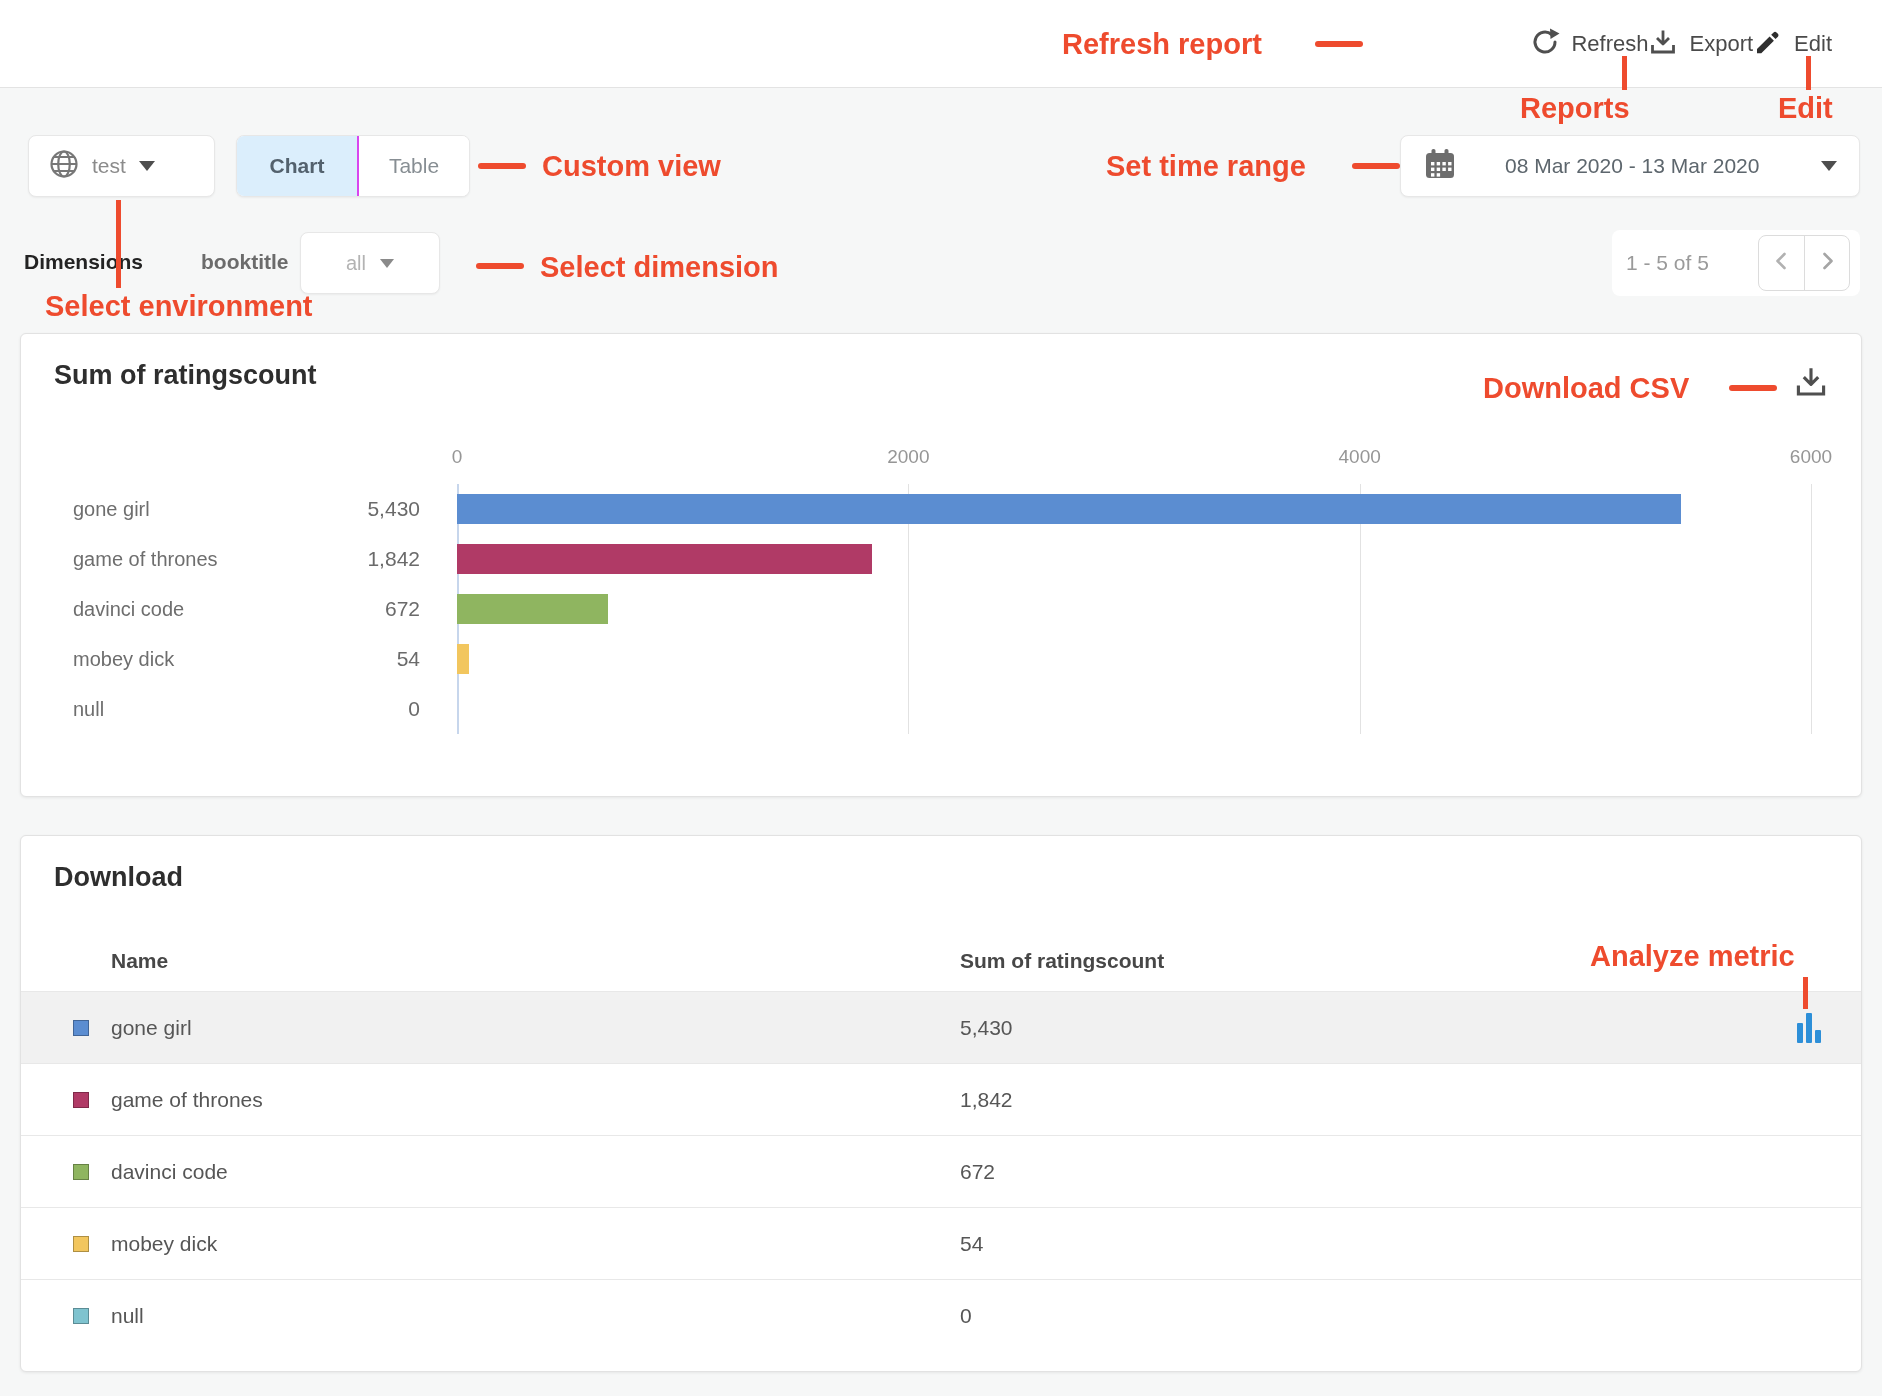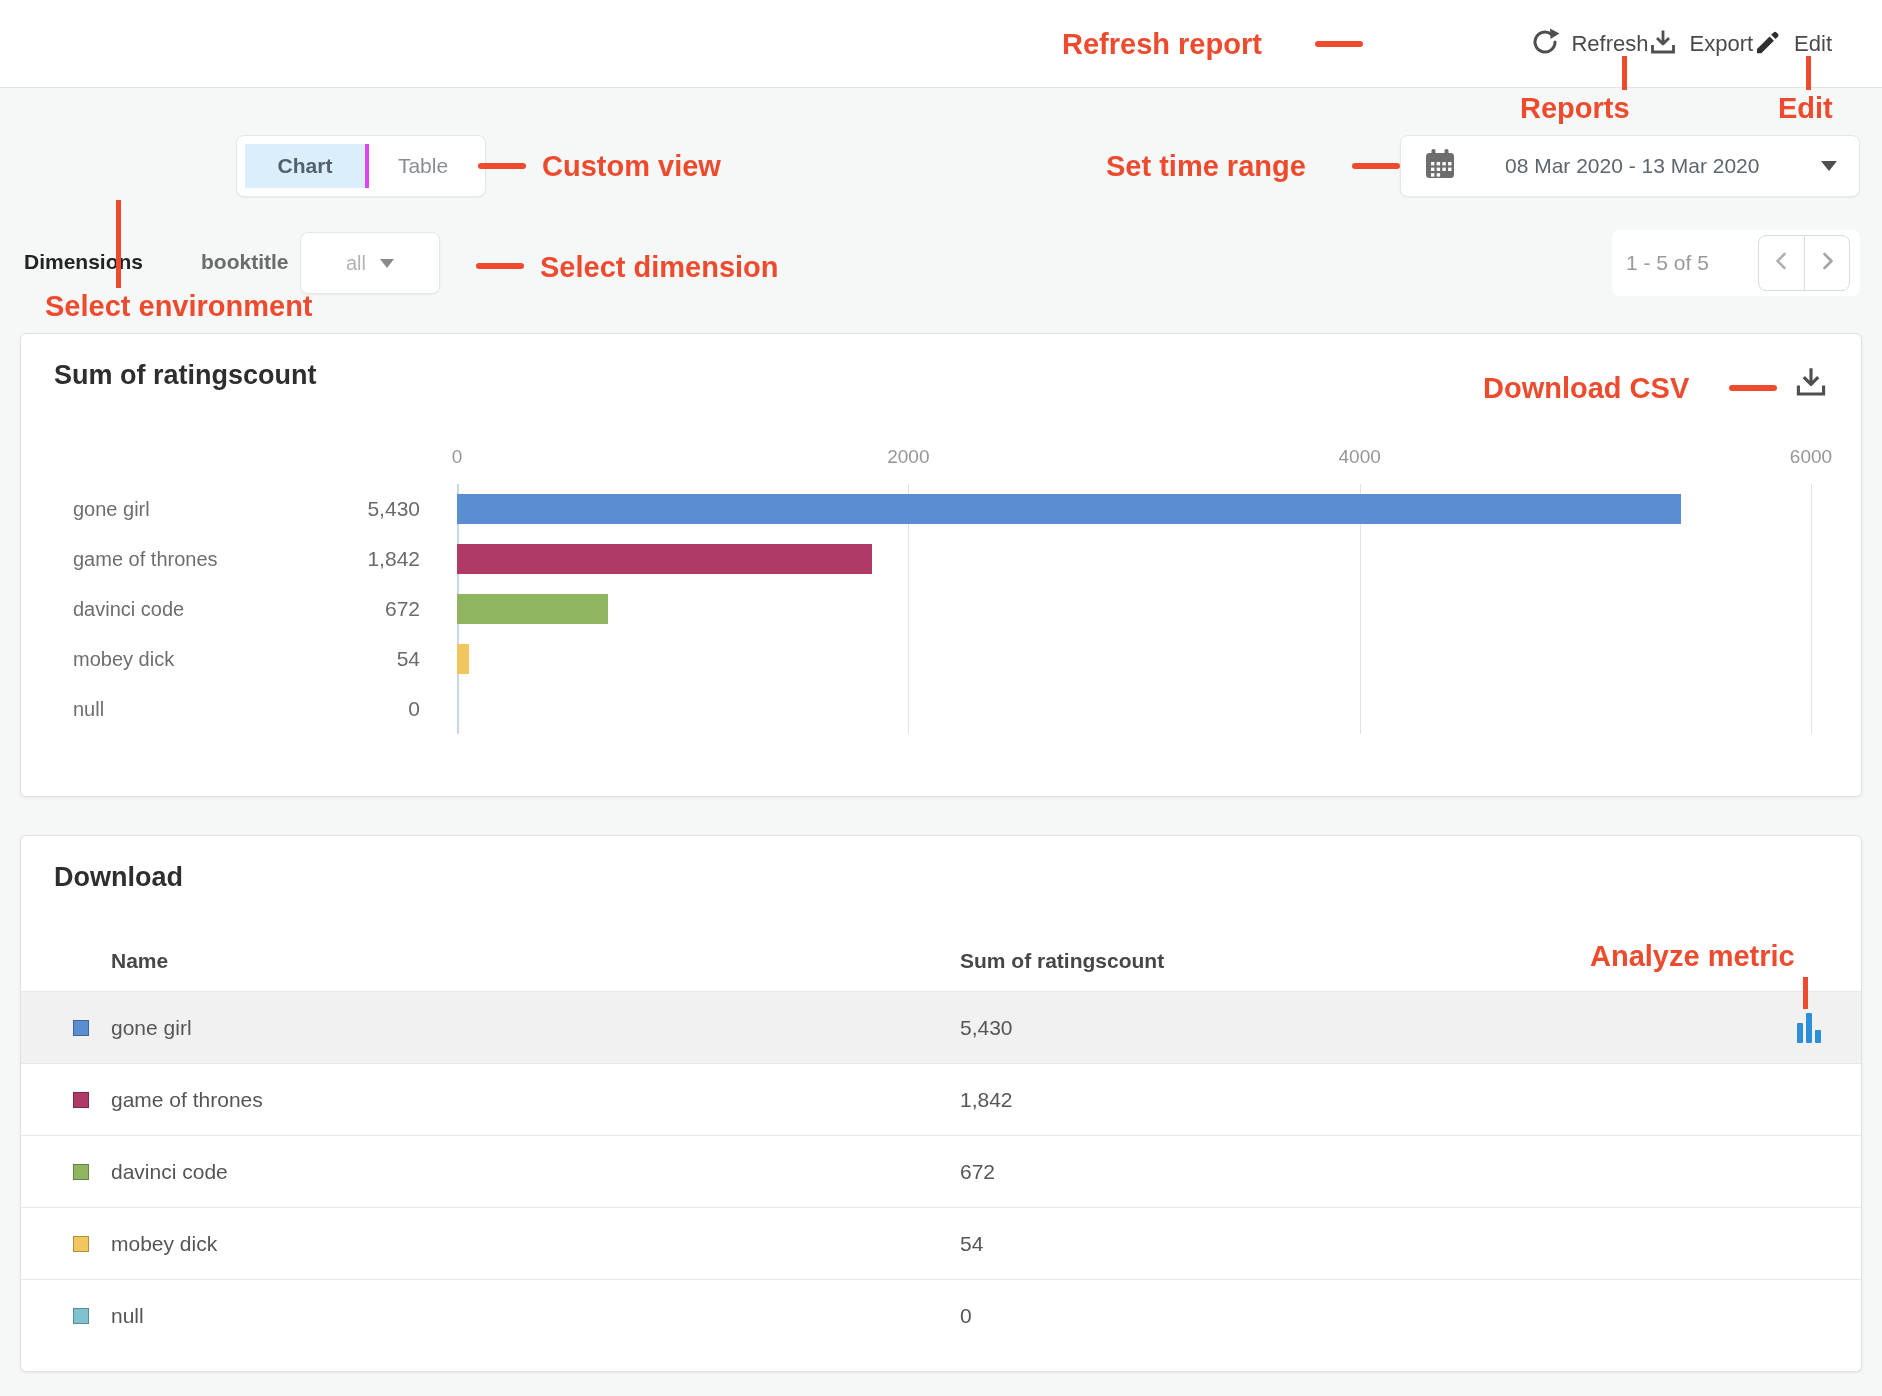--- a/index.html
+++ b/index.html
@@ -13,24 +13,24 @@
   .crumb-sep { font-size:26px; color:#9a9a9a; font-weight:normal; }
   .topbar-actions { position:absolute; right:50px; top:0; height:88px; display:flex; align-items:center; }
   .tb-btn { display:flex; align-items:center; gap:11px; cursor:pointer; }
   .tb-btn span.lbl { font-size:22px; color:#4a4a4a; }
 
   
   .ctl { background:#fff; border:1px solid #e7e7e7; border-radius:8px; box-shadow:0 1px 2px rgba(0,0,0,.05); }
   .env-select { position:absolute; left:28px; top:135px; width:187px; height:62px; display:flex; align-items:center; padding-left:20px; gap:13px; cursor:pointer; }
   .env-select .lbl { font-size:21px; color:#8b8b8b; }
   .caret { width:0; height:0; border-left:8px solid transparent; border-right:8px solid transparent; border-top:10px solid #4e4e4e; }
-  .segmented { position:absolute; left:236px; top:135px; height:62px; display:flex; overflow:hidden; padding:8px;align-items:center; }
+  .segmented { position:absolute; left:236px; top:135px; height:62px; display:flex; overflow:hidden; padding:0;align-items:center; }
   .seg { height:100%; display:flex; align-items:center; justify-content:center; font-size:21px; cursor:pointer; background:#fff; color:#878e93; }
   .seg:first-child { width:120px; }
-  .seg:last-child { width:112px; border-left:4px solid #d946ef; }
+  .seg:last-child { width:112px; border-left:2px solid #d946ef; }
   .seg.selected { background:var(--tab-bg,#dbeefc); color:#53616d; font-weight:bold; border-left:none; }
   .date-picker { position:absolute; left:1400px; top:135px; width:460px; height:62px; display:flex; align-items:center; padding:0 22px; gap:12px; cursor:pointer; }
   .date-picker .lbl { flex:1; font-size:21px; color:#5d666d;margin-left:36px; }
 
   
   .dims-label { position:absolute; left:24px; top:232px; height:60px; display:flex; align-items:center; font-size:21px; font-weight:bold; color:#232323; }
   .dim-name { position:absolute; left:185px; top:232px; height:60px; display:flex; align-items:center; font-size:21px; font-weight:600; color:#6b6b6b;margin-left:16px; }
   .all-select { position:absolute; left:300px; top:232px; width:140px; height:62px; display:flex; align-items:center; justify-content:center; gap:14px; cursor:pointer; }
   .all-select .lbl { font-size:20px; color:#b3b3b3; }
   .all-select .caret { border-left-width:7px; border-right-width:7px; border-top:9px solid #8a8a8a; }
@@ -107,20 +107,33 @@
         <span>
           <svg width="30" height="30" viewBox="0 0 30 30">
               <path d="M4 22 L16.6 9.4 l4.3 4.3 L8.3 26.3 H4 z M18.2 7.8 l2.4-2.4 c.8-.8 2.1-.8 2.9 0 l1.4 1.4 c.8.8.8 2.1 0 2.9 l-2.4 2.4 z" fill="#2f2f2f"></path>
             </svg>
         </span>
         <span class="lbl">Edit</span>
       </div>
     </div>
   </div>
 
+  <div class="ctl env-select">
+    <span>
+      <svg width="30" height="30" viewBox="0 0 30 30">
+          <g fill="none" stroke="#777" stroke-width="2.2">
+            <circle cx="15" cy="15" r="12.5"></circle>
+            <ellipse cx="15" cy="15" rx="5.8" ry="12.5"></ellipse>
+            <path d="M2.5 15 H27.5 M4.6 8 H25.4 M4.6 22 H25.4"></path>
+          </g>
+        </svg>
+    </span>
+    <span class="lbl">test</span>
+    <span class="caret"></span>
+  </div>
 
   <div class="ctl segmented">
     <div class="seg selected">Chart</div>
     <div class="seg">Table</div>
   </div>
 
   <div class="ctl date-picker">
     <span>
       <svg width="34" height="34" viewBox="0 0 34 34">
           <rect x="3" y="6" width="28" height="25" rx="3.5" fill="#6d6d6d"></rect>

